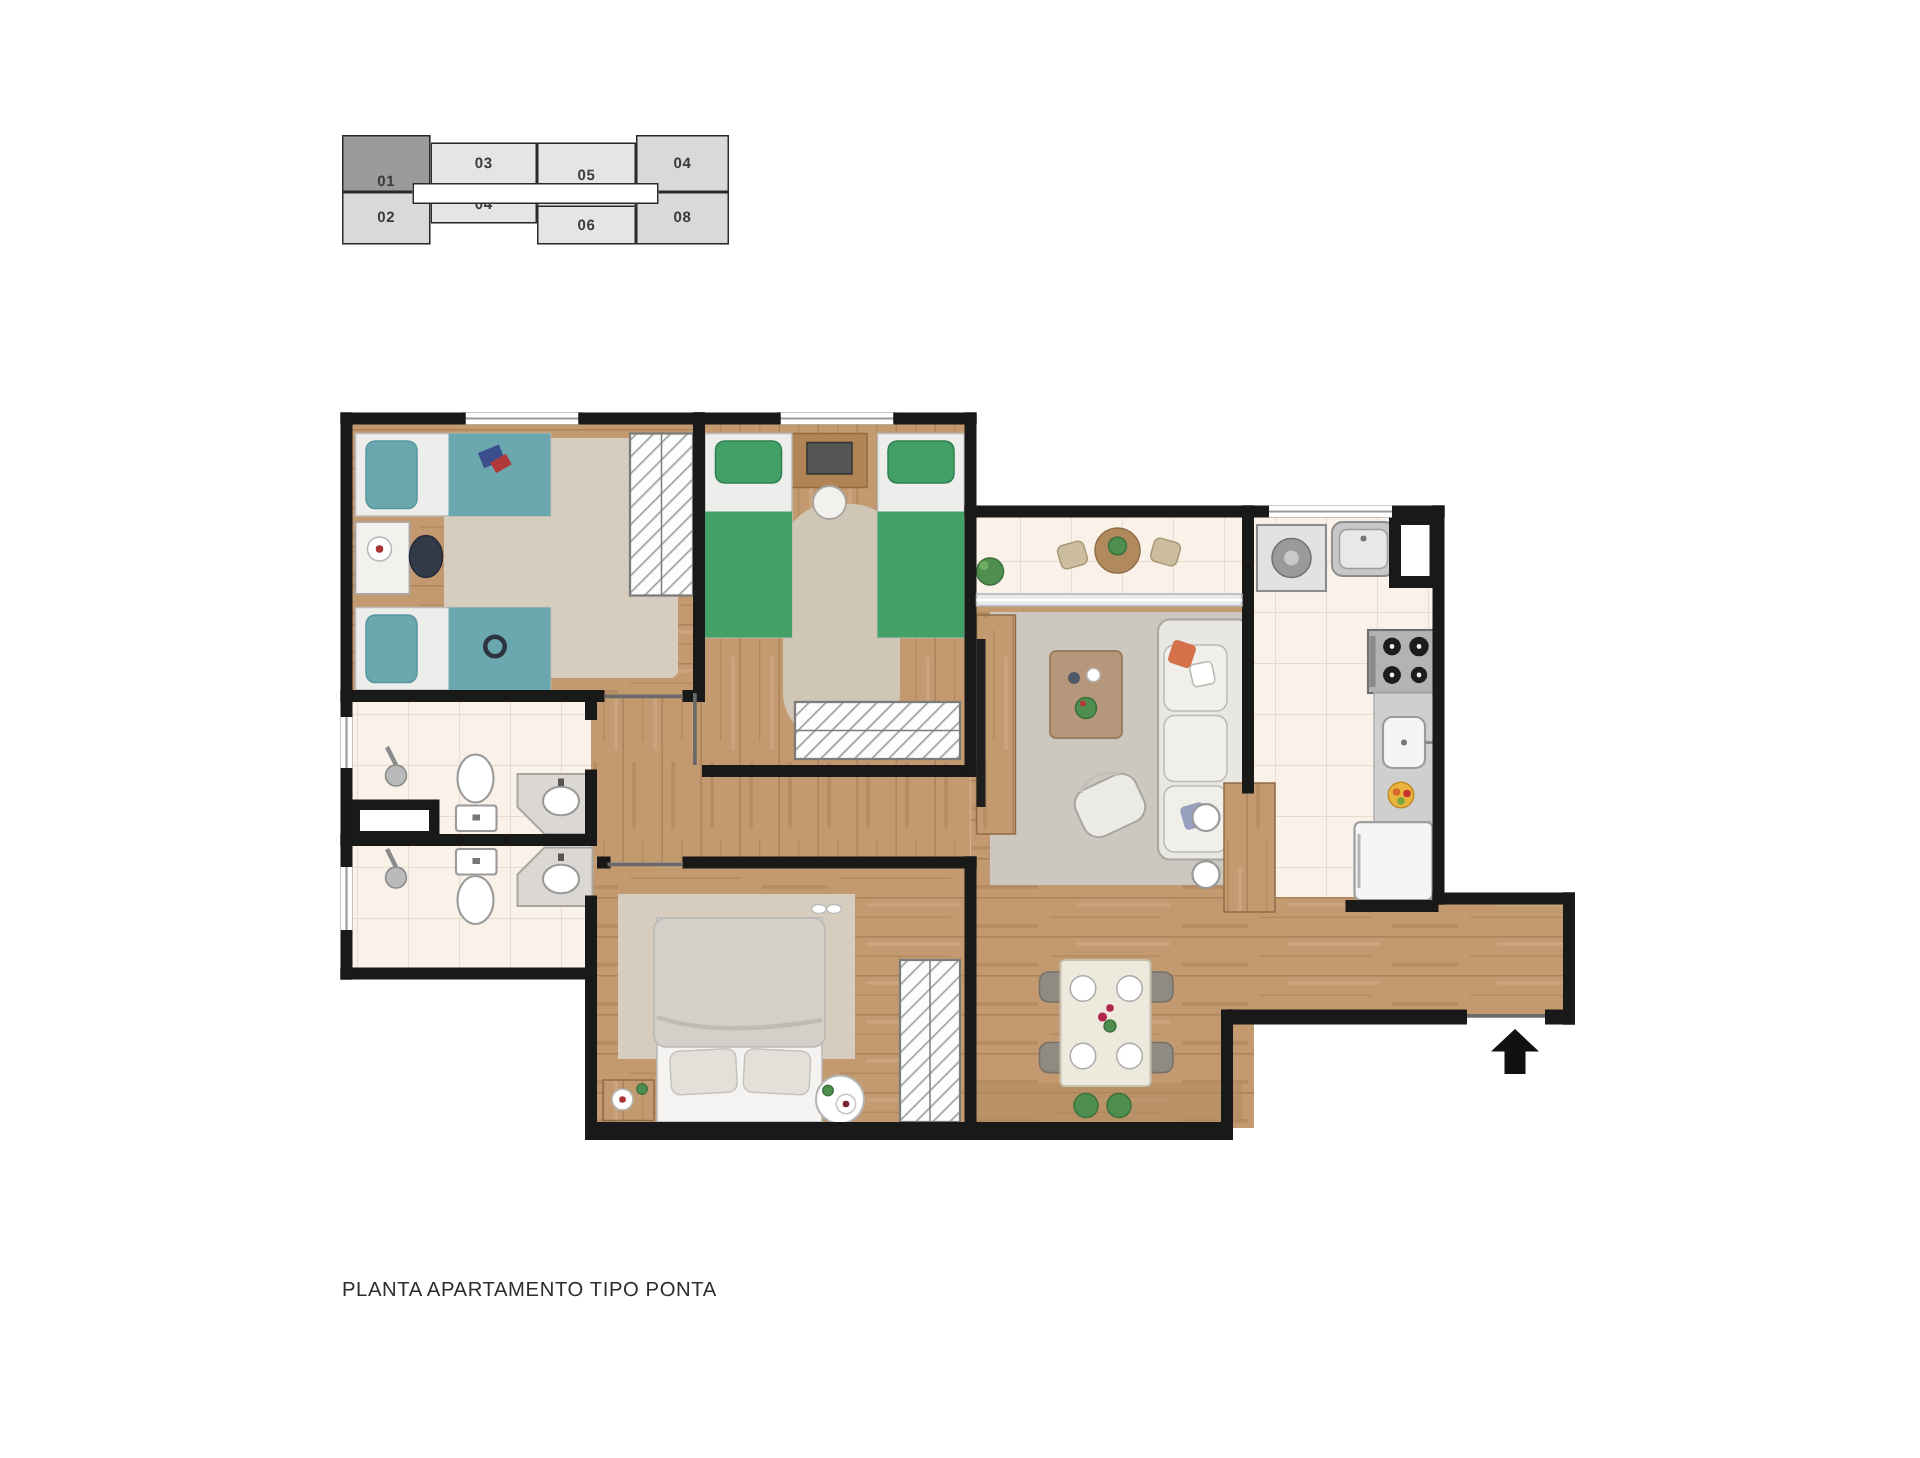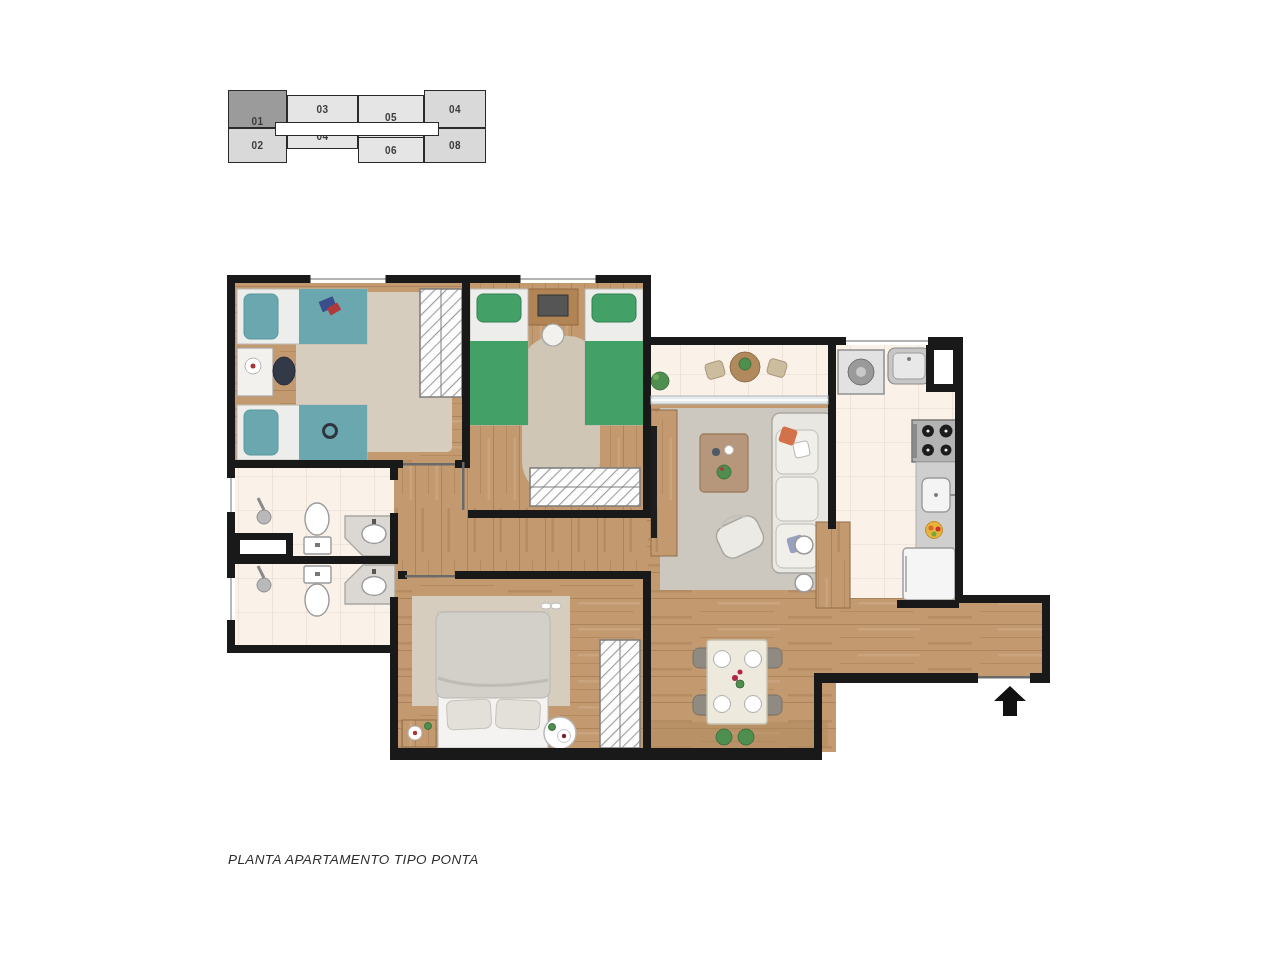--- a/index.html
+++ b/index.html
@@ -8,21 +8,21 @@
   
   .keyplan{position:absolute;left:225px;top:88px;width:264px;height:78px;}
   .kp-unit{position:absolute;border:1.5px solid var(--c-outline,#2a2a2a);box-sizing:border-box;
            display:flex;align-items:center;justify-content:center;
            font-size:10px;font-weight:600;color:#3c3c3c;letter-spacing:.5px;background:#e5e5e5;}
   .kp-dark{background:var(--c-unit-highlight,#9b9b9b);align-items:flex-end;}
   .kp-light{background:var(--c-unit-side,#d9d9d9);}
   .kp-corridor{position:absolute;left:50px;top:34px;width:164px;height:14px;background:#fff;
                border:1.5px solid var(--c-outline,#2a2a2a);box-sizing:border-box;}
   
-  .caption{position:absolute;left:228px;top:852px;font-size:13.5px;color:#2d2d2d;letter-spacing:.4px;font-style:italic;}
+  .caption{position:absolute;left:228px;top:852px;font-size:13.5px;color:#2d2d2d;letter-spacing:.4px;}
   
   svg.plan{position:absolute;left:0;top:0;}
   .wall{fill:var(--c-wall,#191919);}
   .f-rugb{fill:var(--c-rug-beige,#d7cdbe);}
   .f-rugg{fill:var(--c-rug-gray,#ccc8c0);}
   .f-teal{fill:var(--c-bed-teal,#6aa7ae);}
   .f-green{fill:var(--c-bed-green,#43a168);}
   .f-linen{fill:var(--c-linen,#ededeb);stroke:#bcbab6;stroke-width:1;}
   .f-white{fill:var(--c-furn-white,#f2f1ee);stroke:var(--c-furn-stroke,#a8a5a0);stroke-width:1.2;}
   .f-plant{fill:var(--c-plant,#4e8f4f);stroke:#3c713d;stroke-width:1;}

